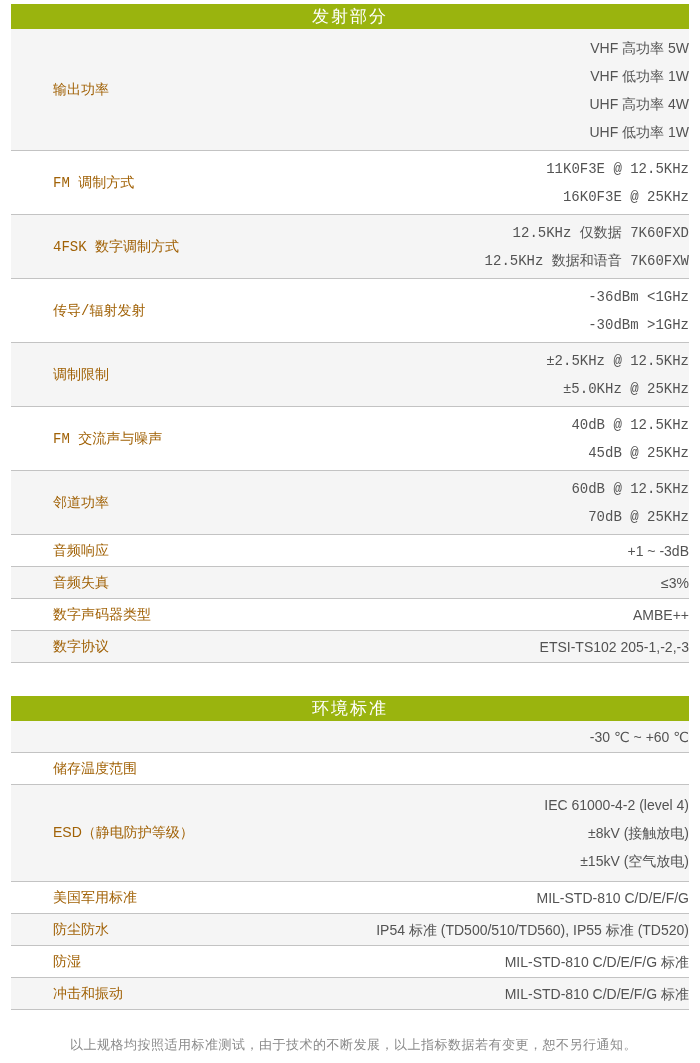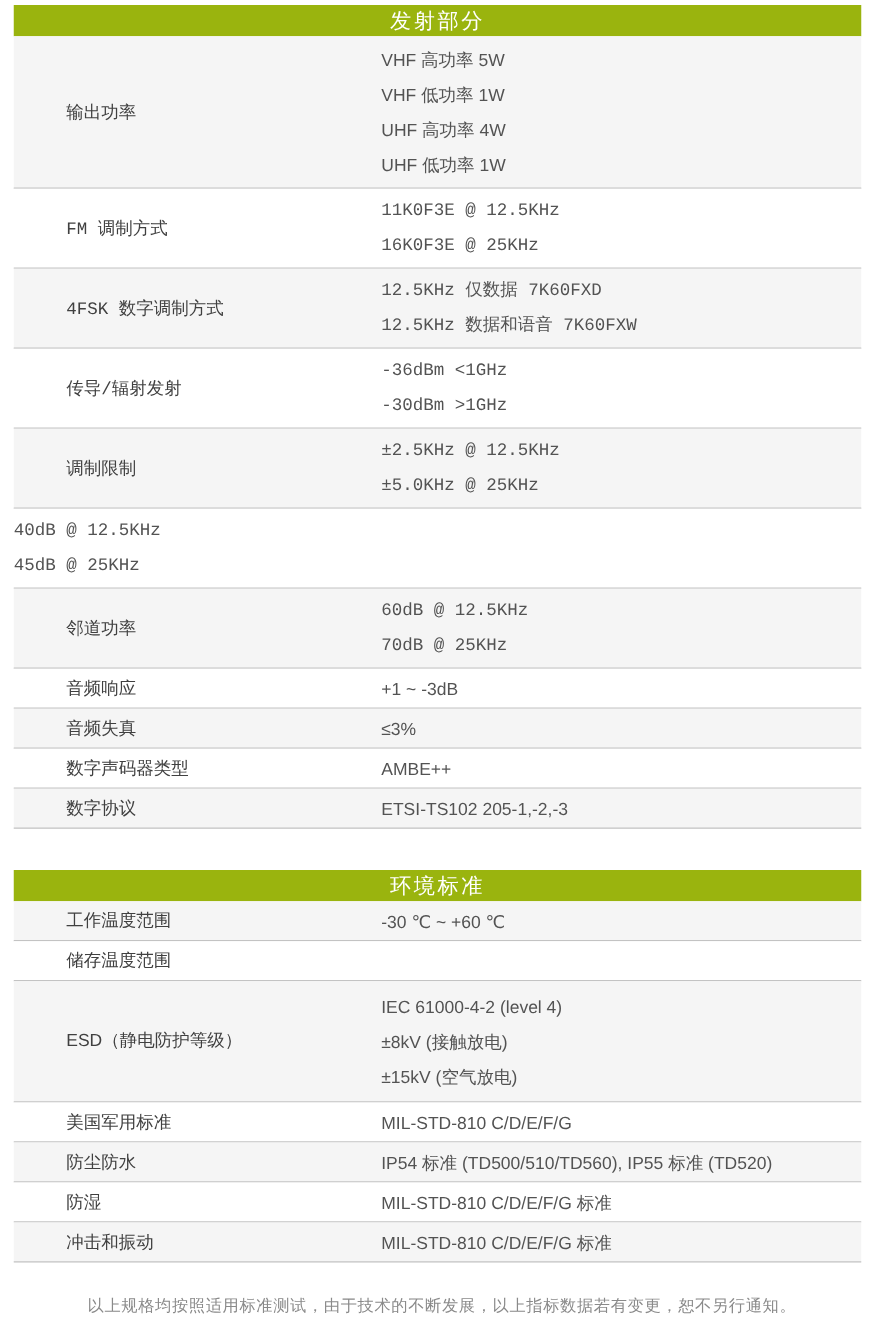--- a/index.html
+++ b/index.html
@@ -39,27 +39,27 @@
     font-size: 14px;
     background: #ffffff;
   }
   .rows .spec-row:nth-child(odd) {
     background: var(--row-alt-bg, #f5f5f5);
   }
   .cell-label {
     width: 294px;
     padding-left: 42px;
     flex: 0 0 auto;
-    color: #404040;
+    color: #a16207;
   }
   .cell-value {
     flex: 1 1 auto;
     color: #535353;
   }
-  .vline { line-height: 28px; }
+  .vline { line-height: 28px; text-align: right; }
   .h1 { height: 32px; }
   .h2 { height: 64px; font-family: Liberation Mono, monospace; }
   .h3 { height: 97px; }
   .h4 { height: 122px; }
   .section-gap { height: 33px; }
   .footer-note {
     margin: 26px 20px 0 70px;
     font-size: 13px;
     color: var(--footer-text, #8a8a8a);
     letter-spacing: 0.5px;
@@ -110,20 +110,21 @@
 
       <div class="spec-row h2">
         <div class="cell-label">调制限制</div>
         <div class="cell-value">
           <div class="vline">±2.5KHz @ 12.5KHz</div>
           <div class="vline">±5.0KHz @ 25KHz</div>
         </div>
       </div>
 
       <div class="spec-row h2">
+        <div class="cell-label">FM 交流声与噪声</div>
         <div class="cell-value">
           <div class="vline">40dB @ 12.5KHz</div>
           <div class="vline">45dB @ 25KHz</div>
         </div>
       </div>
 
       <div class="spec-row h2">
         <div class="cell-label">邻道功率</div>
         <div class="cell-value">
           <div class="vline">60dB @ 12.5KHz</div>
@@ -162,21 +163,20 @@
     </div>
   </div>
 
   <div class="section-gap"></div>
 
   <div class="spec-table">
     <div class="section-header">环境标准</div>
     <div class="rows">
 
       <div class="spec-row h1">
-        <div class="cell-label">工作温度范围</div>
         <div class="cell-value">
           <div class="vline">-30 ℃ ~ +60 ℃</div>
         </div>
       </div>
 
       <div class="spec-row h1">
         <div class="cell-label">储存温度范围</div>
       </div>
 
       <div class="spec-row h3">

